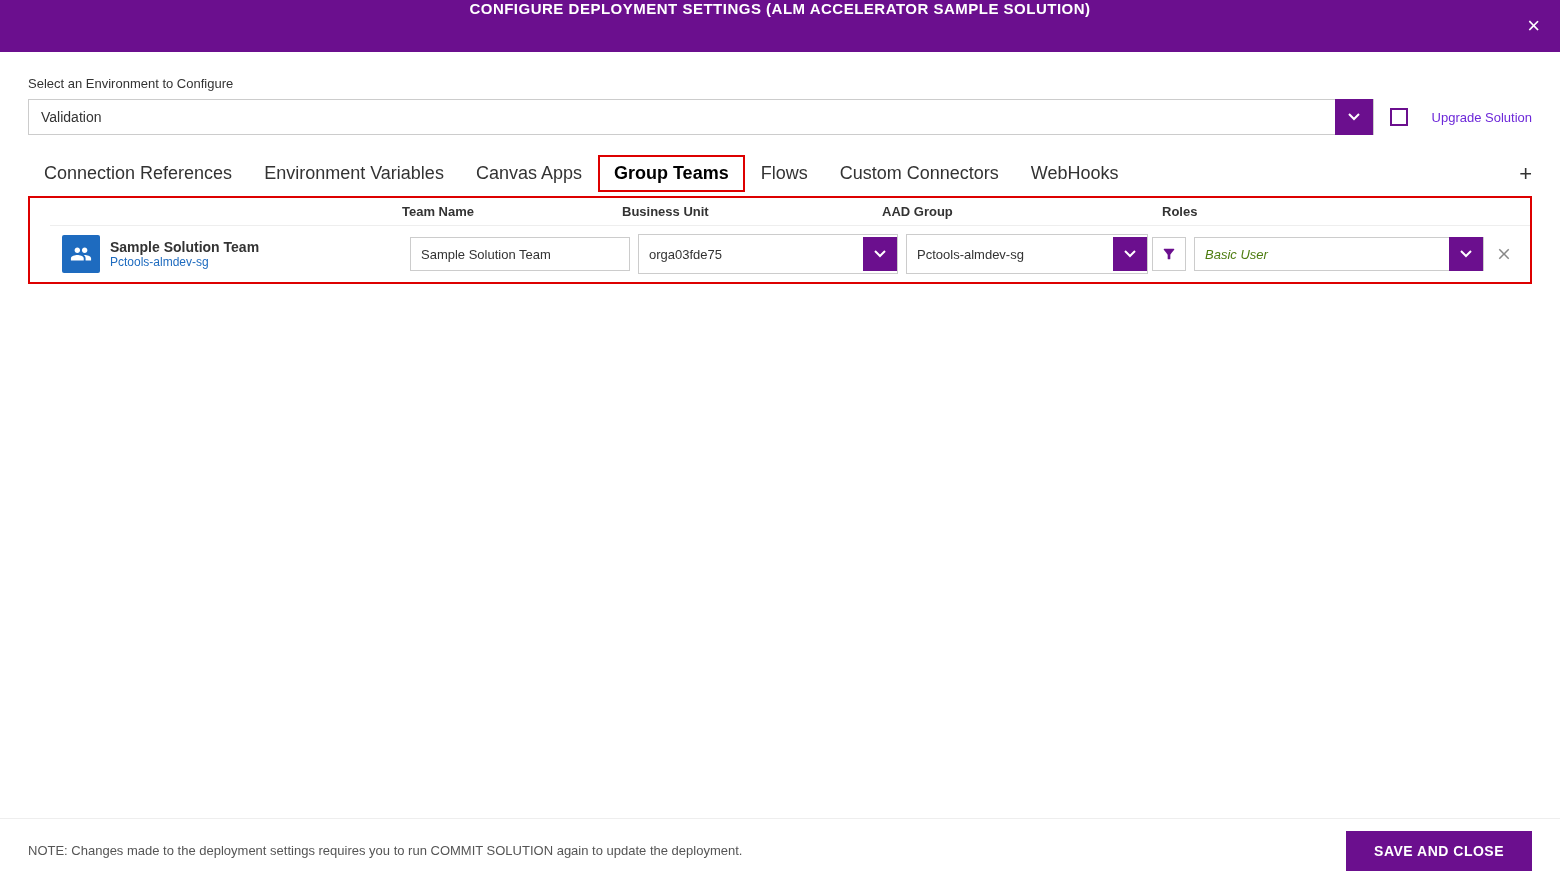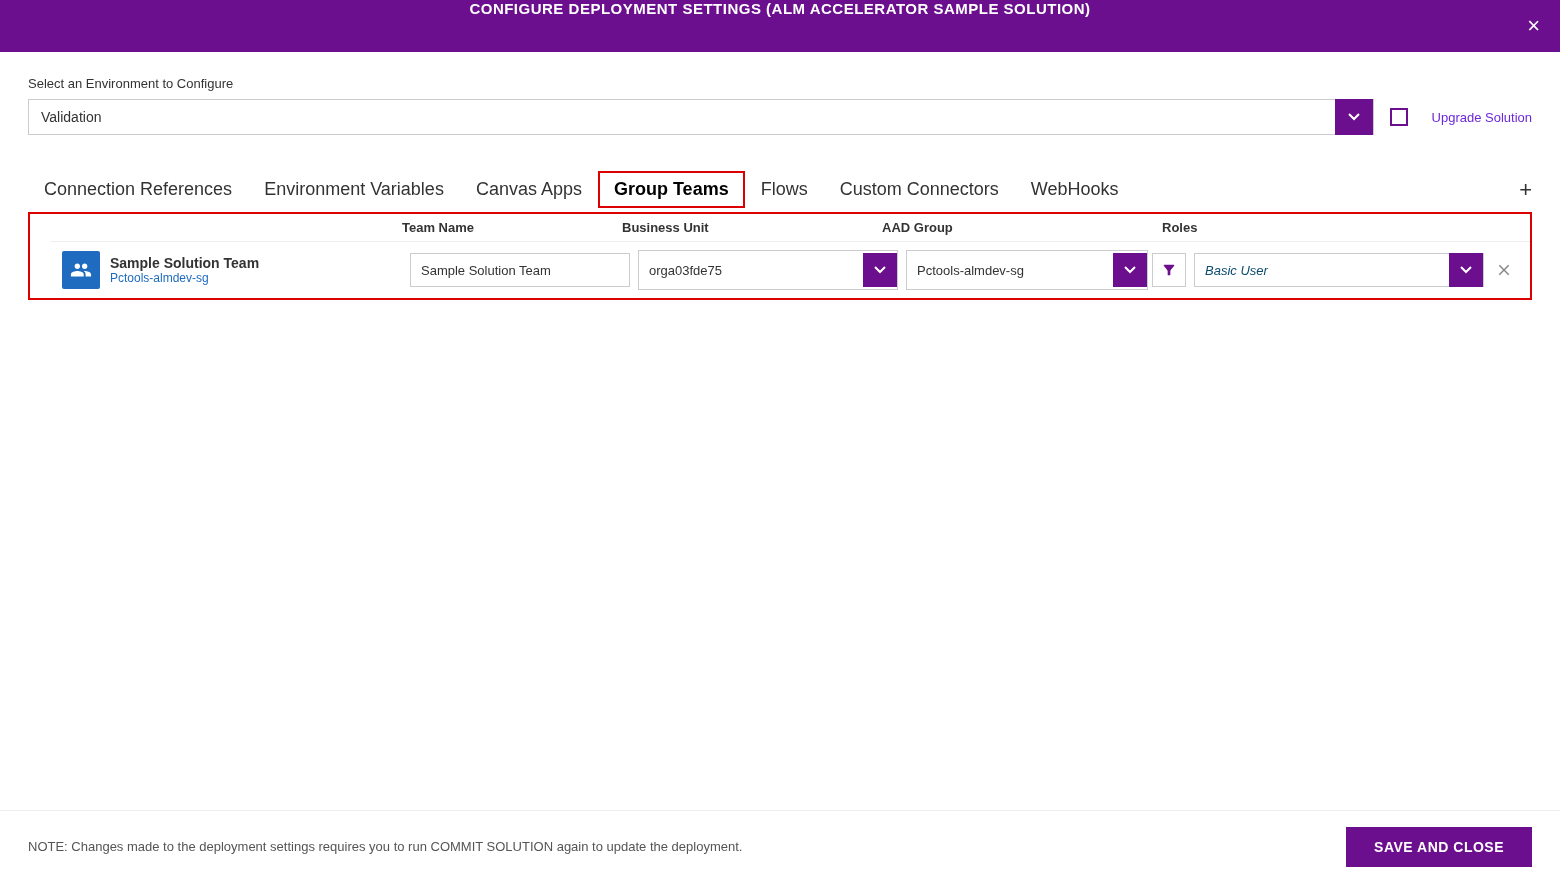--- a/index.html
+++ b/index.html
@@ -53,21 +53,21 @@
     .section-label {
       font-size: 13px;
       color: #333;
       margin-bottom: 8px;
     }
 
     .env-select-row {
       display: flex;
       align-items: center;
       gap: 16px;
-      margin-bottom: 36px;
+      margin-bottom: 20px;
     }
     .env-dropdown {
       display: flex;
       align-items: center;
       border: 1px solid #ccc;
       height: 36px;
       flex: 1;
       position: relative;
     }
     .env-dropdown-value {
@@ -273,21 +273,21 @@
       display: flex;
       align-items: center;
       border: 1px solid #ccc;
       height: 34px;
       flex: 1;
     }
     .roles-dropdown-value {
       flex: 1;
       padding: 0 10px;
       font-size: 13px;
-      color: #0c4a6e;
+      color: #4d7c0f;
       font-style: italic;
       overflow: hidden;
     }
     .roles-dropdown-btn {
       width: 34px;
       height: 34px;
       background: #6b0f8e;
       border: none;
       cursor: pointer;
       display: flex;
@@ -309,21 +309,21 @@
       color: #888;
       font-size: 18px;
     }
 
     
     .dialog-footer {
       position: absolute;
       bottom: 0;
       left: 0;
       right: 0;
-      height: 72px;
+      height: 64px;
       display: flex;
       align-items: center;
       justify-content: space-between;
       padding: 16px 28px;
       border-top: 1px solid #eee;
     }
     .footer-note {
       font-size: 13px;
       color: #555;
     }

